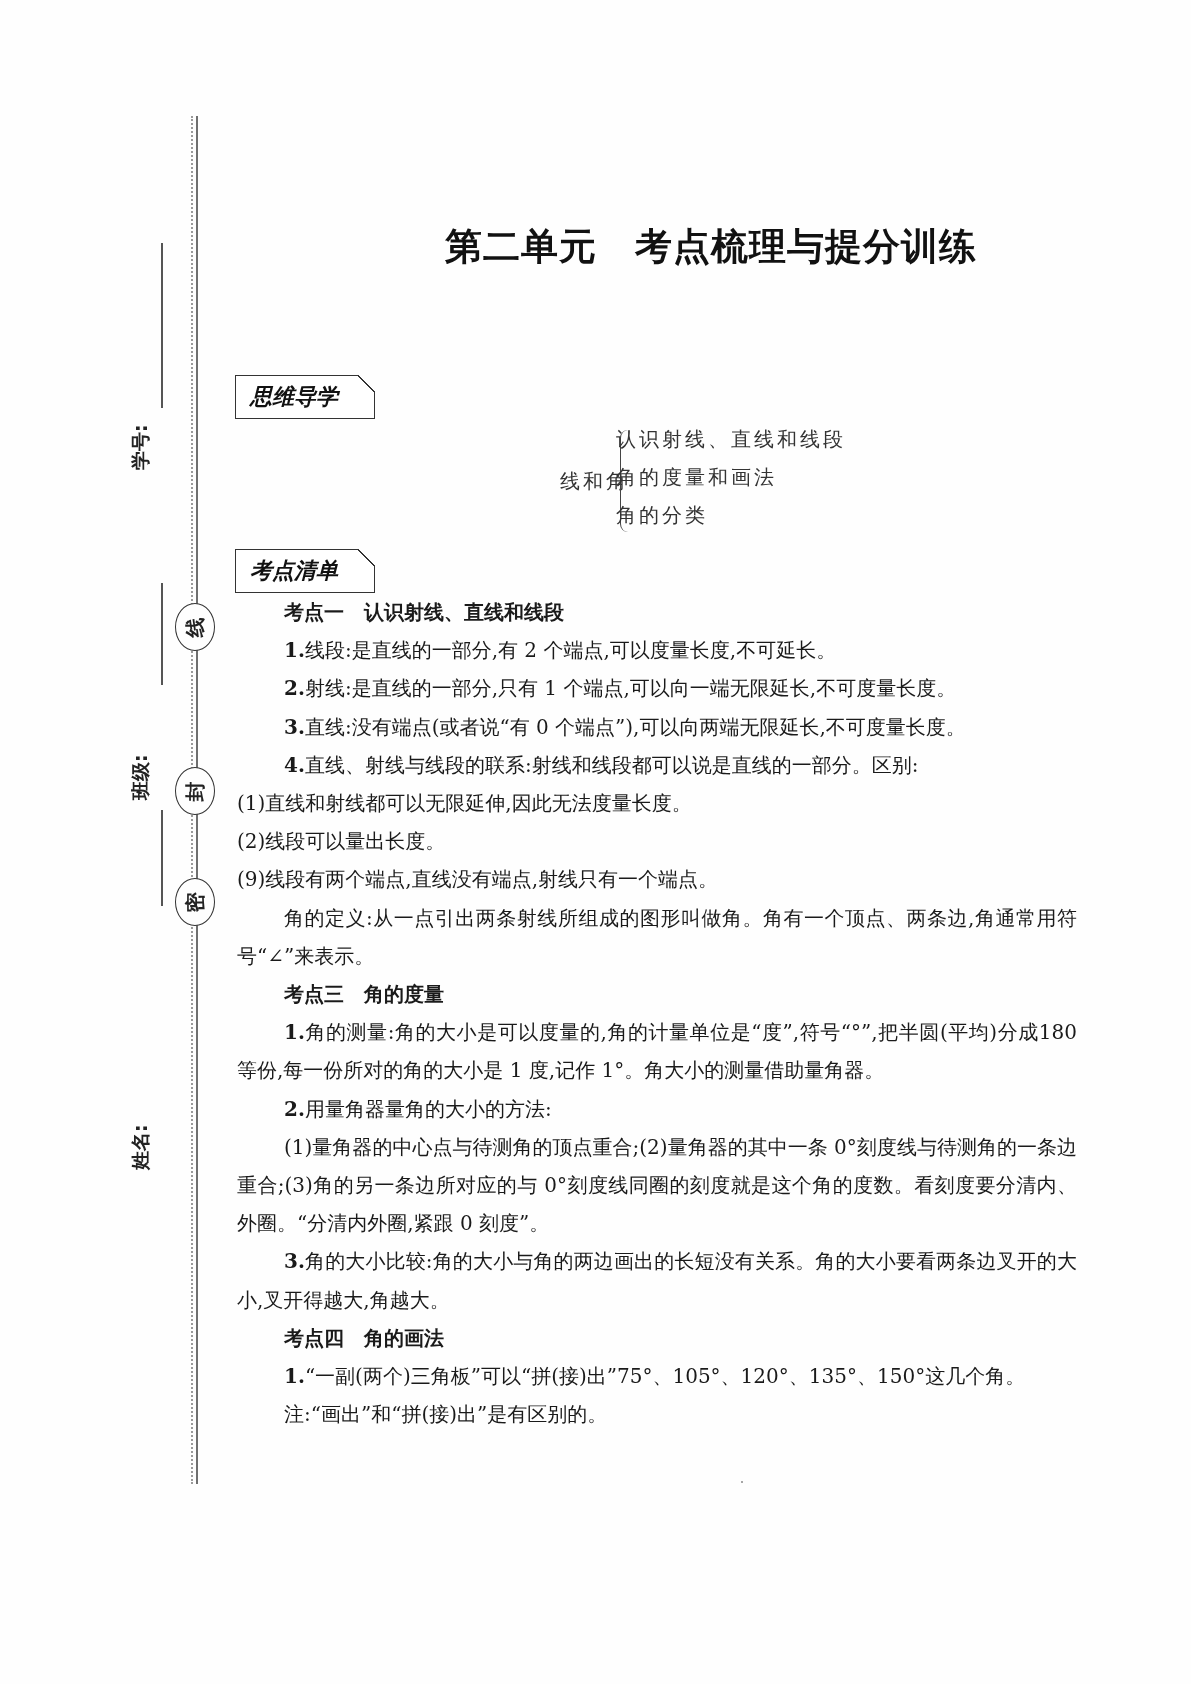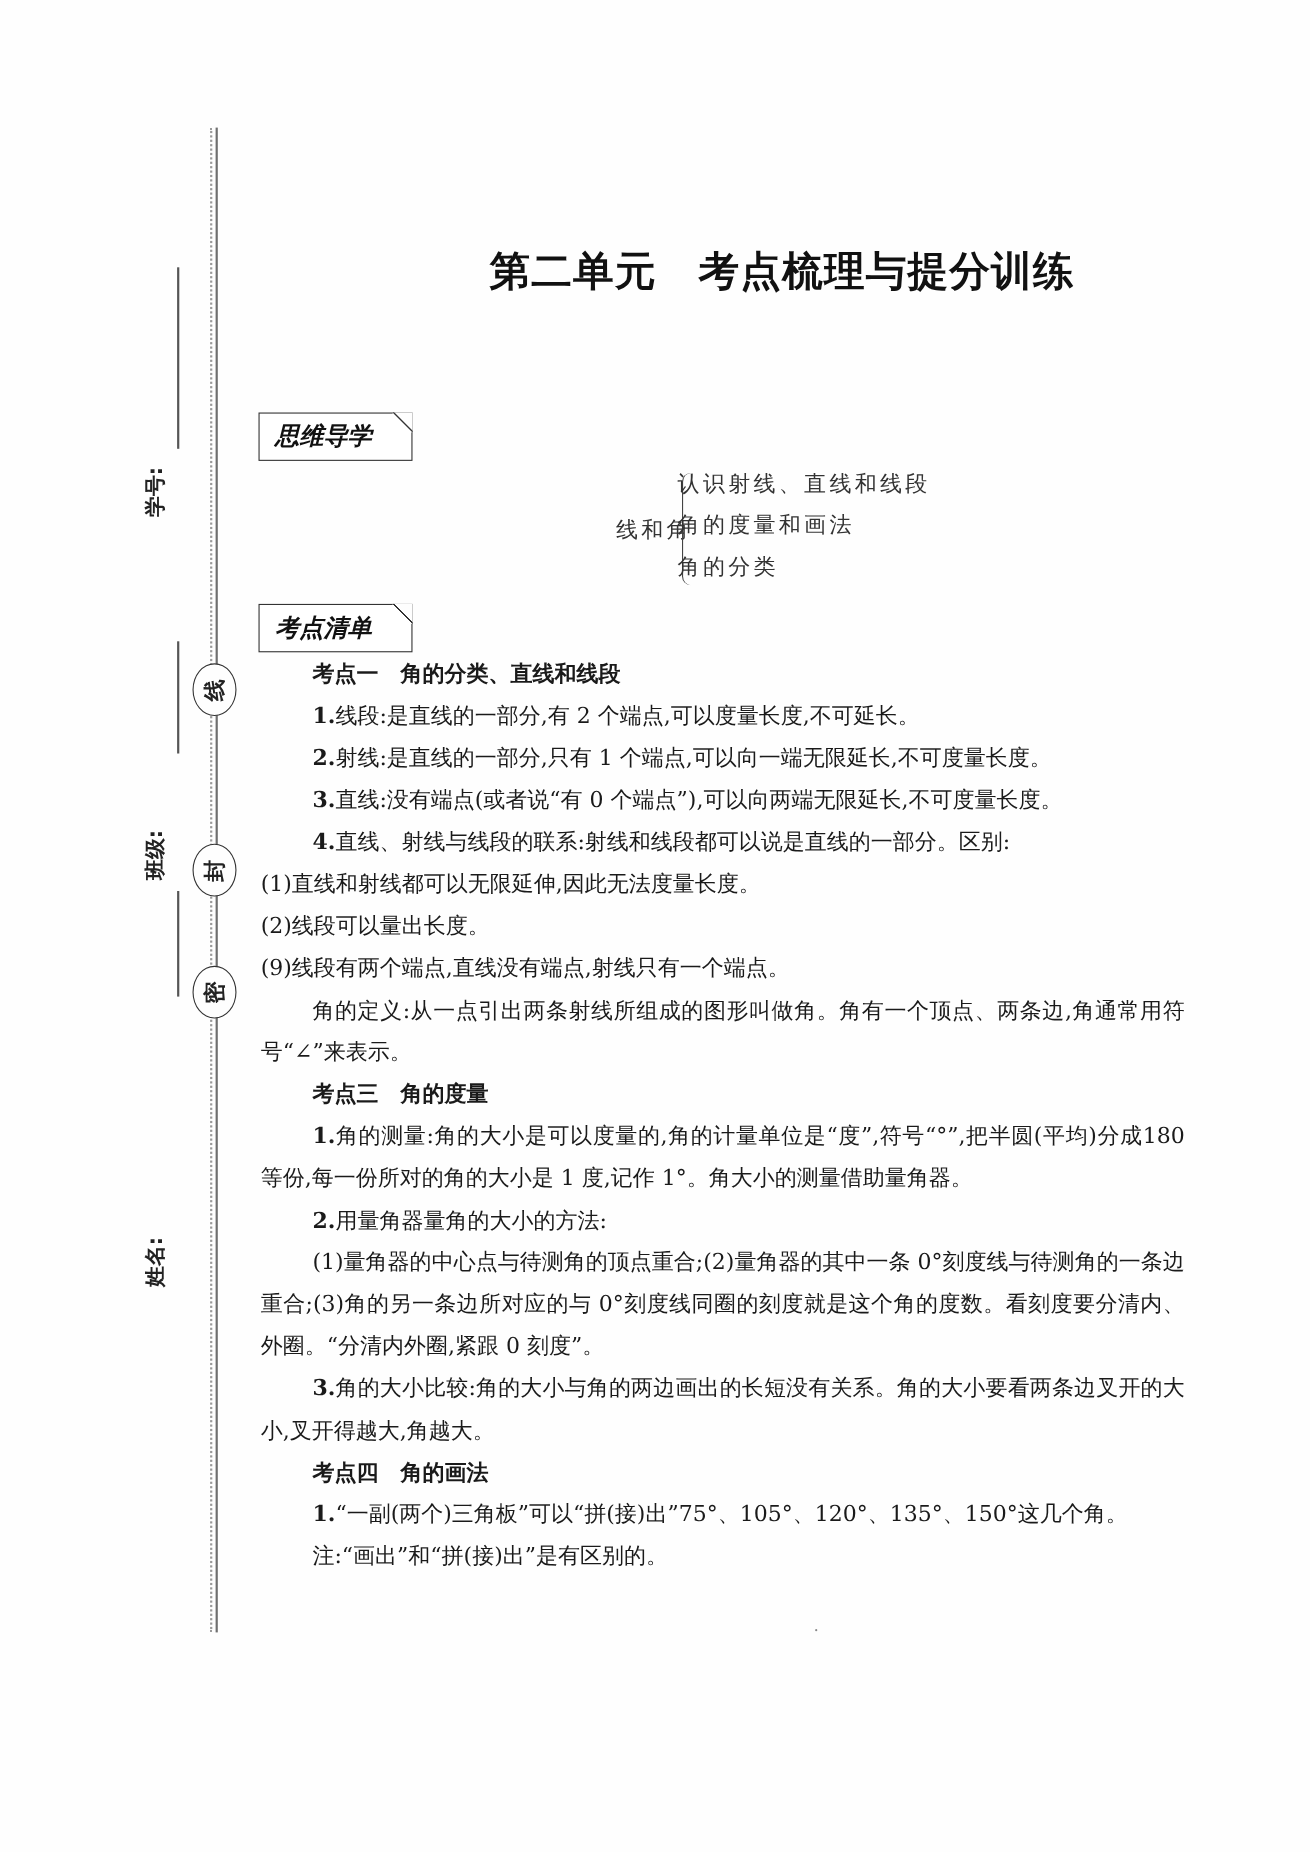--- a/index.html
+++ b/index.html
@@ -131,21 +131,21 @@
     </div>
   </div>
 
   <div class="tag" style="top:549px;">
     <span>考点清单</span>
     <span class="corner"></span>
   </div>
 
   <div class="content">
 
-    <div class="line heading">考点一　角的分类、直线和线段</div>
+    <div class="line heading">考点一　认识射线、直线和线段</div>
     <div class="line indent">
       <span class="num">1.</span><span>线段:是直线的一部分,有 2 个端点,可以度量长度,不可延长。</span>
     </div>
     <div class="line indent">
       <span class="num">2.</span><span>射线:是直线的一部分,只有 1 个端点,可以向一端无限延长,不可度量长度。</span>
     </div>
     <div class="line indent">
       <span class="num">3.</span><span>直线:没有端点(或者说“有 0 个端点”),可以向两端无限延长,不可度量长度。</span>
     </div>
     <div class="line indent">

